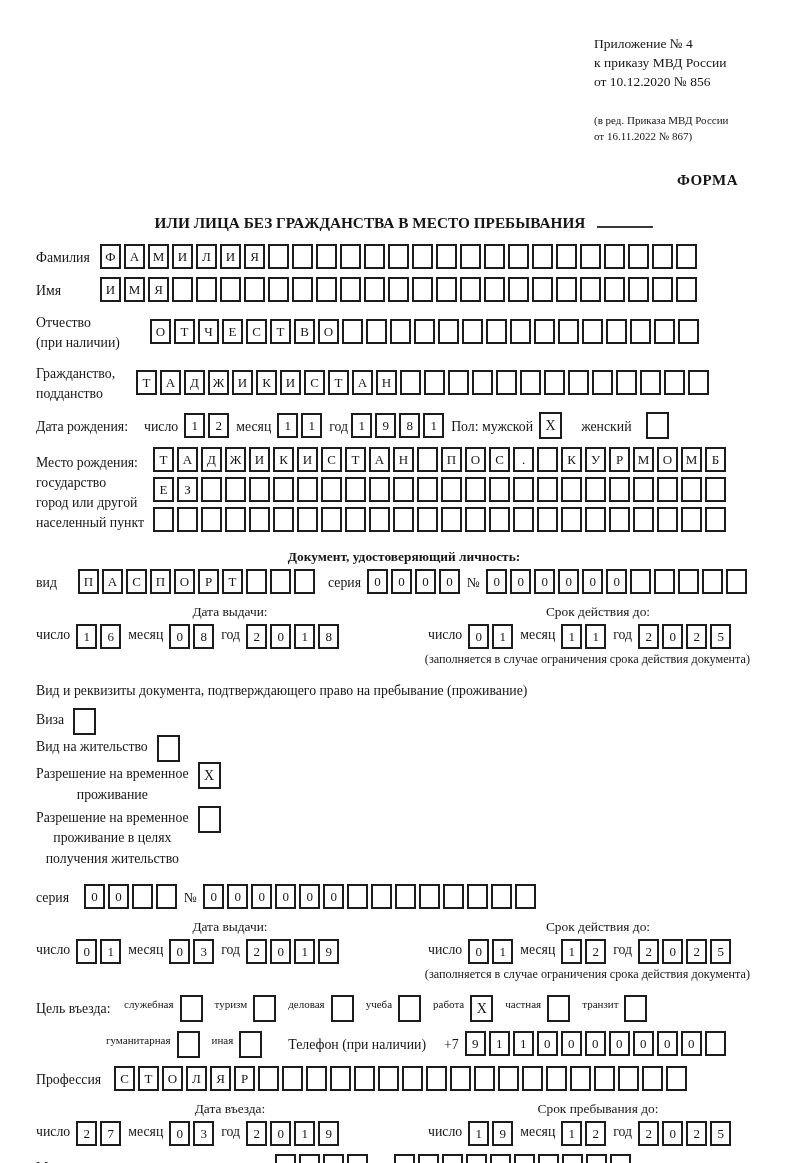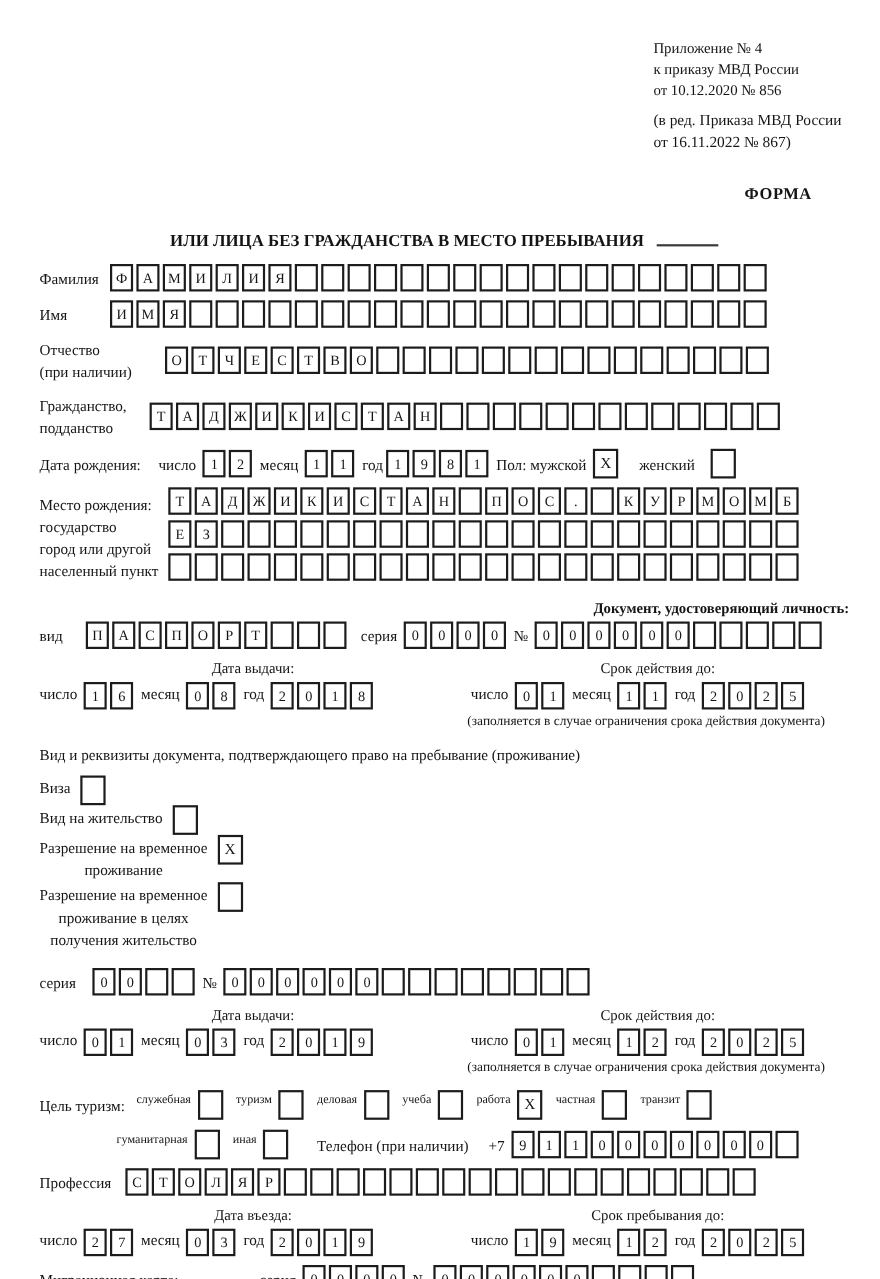--- a/index.html
+++ b/index.html
@@ -1,31 +1,31 @@
 <!DOCTYPE html>
 <html><head>
 <meta charset="utf-8">
 <style>
   html,body{margin:0;padding:0;background:#fff;}
   body{width:800px;min-height:1163px;color:#151515;font-family:"Liberation Serif",serif;}
   .page{box-sizing:border-box;width:800px;min-height:1163px;padding:34px 28px 24px 36px;}
   .hdr{margin-left:auto;width:178px;font-size:13.5px;line-height:1.42;}
-  .hdr .amend{font-size:14px;margin-top:10px;line-height:1.4;}
+  .hdr .amend{font-size:11px;margin-top:22px;line-height:1.4;}
   .forma{text-align:right;padding-right:34px;font-weight:bold;font-size:15px;margin-top:28px;letter-spacing:.5px;}
   .title{text-align:center;font-weight:bold;font-size:15.3px;margin-top:22px;line-height:1.6;}
   .blank{display:inline-block;width:56px;height:13px;border-bottom:2px solid #3a3a3a;margin-left:12px;}
   .sech{font-weight:bold;font-size:13.4px;margin-top:26px;margin-bottom:12px;letter-spacing:.2px;}
   .frow{display:flex;align-items:center;margin-top:8px;}
   .flbl{flex:0 0 auto;font-size:13.8px;line-height:1.45;padding-top:3px;}
   .dfl{flex:0 0 auto;font-size:13.8px;padding:3px 6px 0 4px;white-space:nowrap;}
   .cells{white-space:nowrap;flex:0 0 auto;}
   .cell{display:inline-block;box-sizing:content-box;width:17px;height:21px;border:2px solid #1c1c1c;margin-right:3px;text-align:center;font-size:13px;line-height:21px;vertical-align:top;background:#fff;}
   .chk{width:19px;height:23px;line-height:23px;font-size:14px;}
   .cellrow{white-space:nowrap;margin-bottom:5px;}
-  .doch{text-align:right;font-weight:bold;font-size:13.4px;margin:12px 0 4px;}
+  .doch{text-align:center;font-weight:bold;font-size:13.4px;margin:12px 0 4px;}
   .dates{display:flex;margin-top:10px;}
   .dcol-l{flex:0 0 388px;}
   .dcol-r{flex:1;}
   .dhdr{text-align:center;font-size:13.4px;margin-bottom:4px;}
   .dflds{display:flex;align-items:flex-start;}
   .note{text-align:right;padding-right:22px;font-size:12.2px;margin-top:3px;}
   .ptext{font-size:13.8px;margin-top:12px;line-height:1.7;}
   .opts{display:flex;align-items:flex-start;margin-top:6px;flex-direction:column;}
   .opt-block{display:flex;align-items:flex-start;margin-right:15px;}
   .optlines{font-size:13.8px;line-height:1.5;text-align:center;padding-top:2px;}
@@ -210,21 +210,21 @@
         <span class="dfl">месяц</span>
         <span class="cells"><span class="cell">1</span><span class="cell">2</span></span>
         <span class="dfl">год</span>
         <span class="cells"><span class="cell">2</span><span class="cell">0</span><span class="cell">2</span><span class="cell">5</span></span>
       </div>
     </div>
   </div>
   <div class="note">(заполняется в случае ограничения срока действия документа)</div>
 
   <div class="frow" style="margin-top:12px">
-    <div class="flbl" style="width:88px">Цель туризм:</div>
+    <div class="flbl" style="width:88px">Цель въезда:</div>
     <span><span class="opt-inline">
           <span class="optlabel">служебная</span>
           <span class="cell chk"></span>
         </span><span class="opt-inline">
           <span class="optlabel">туризм</span>
           <span class="cell chk"></span>
         </span><span class="opt-inline">
           <span class="optlabel">деловая</span>
           <span class="cell chk"></span>
         </span><span class="opt-inline">

